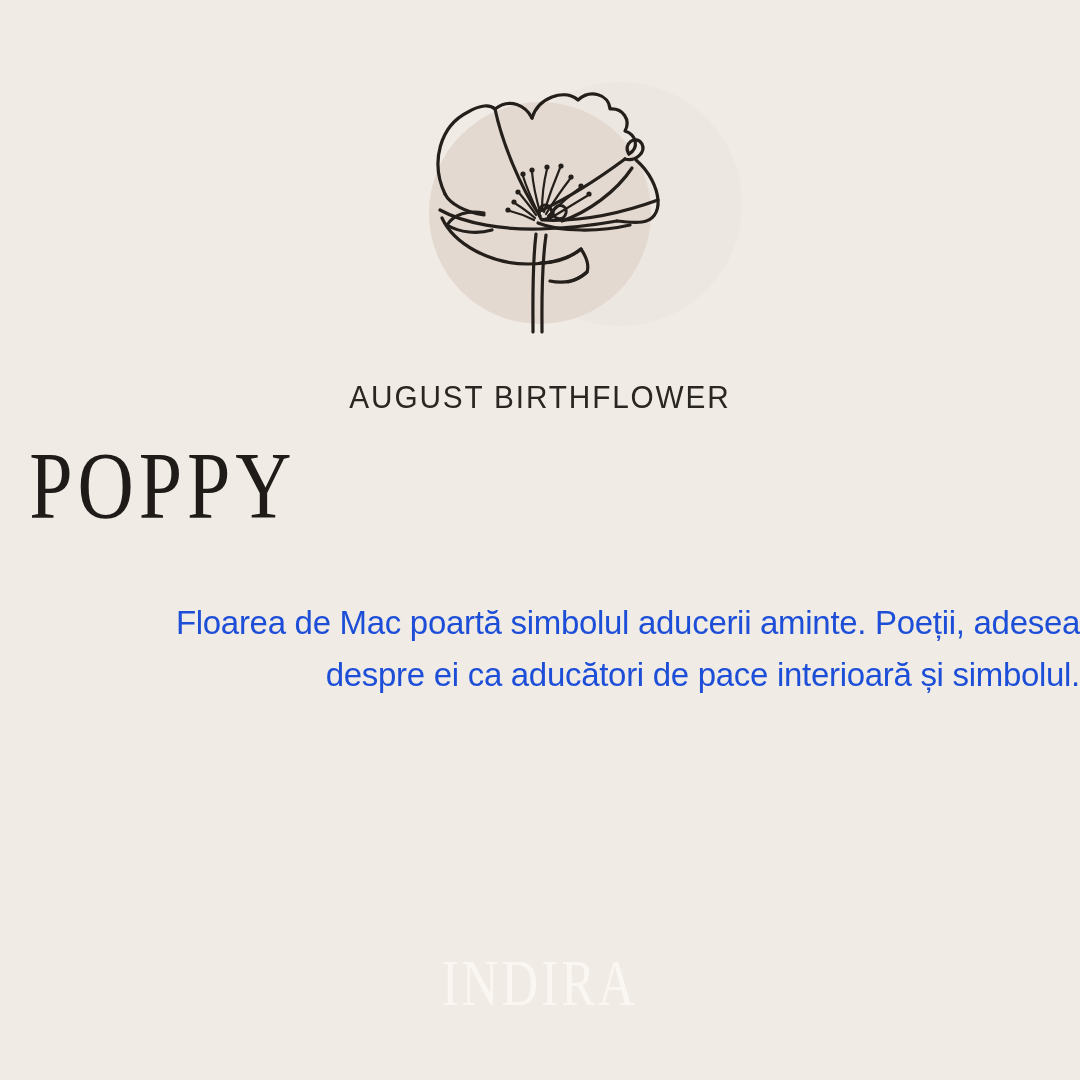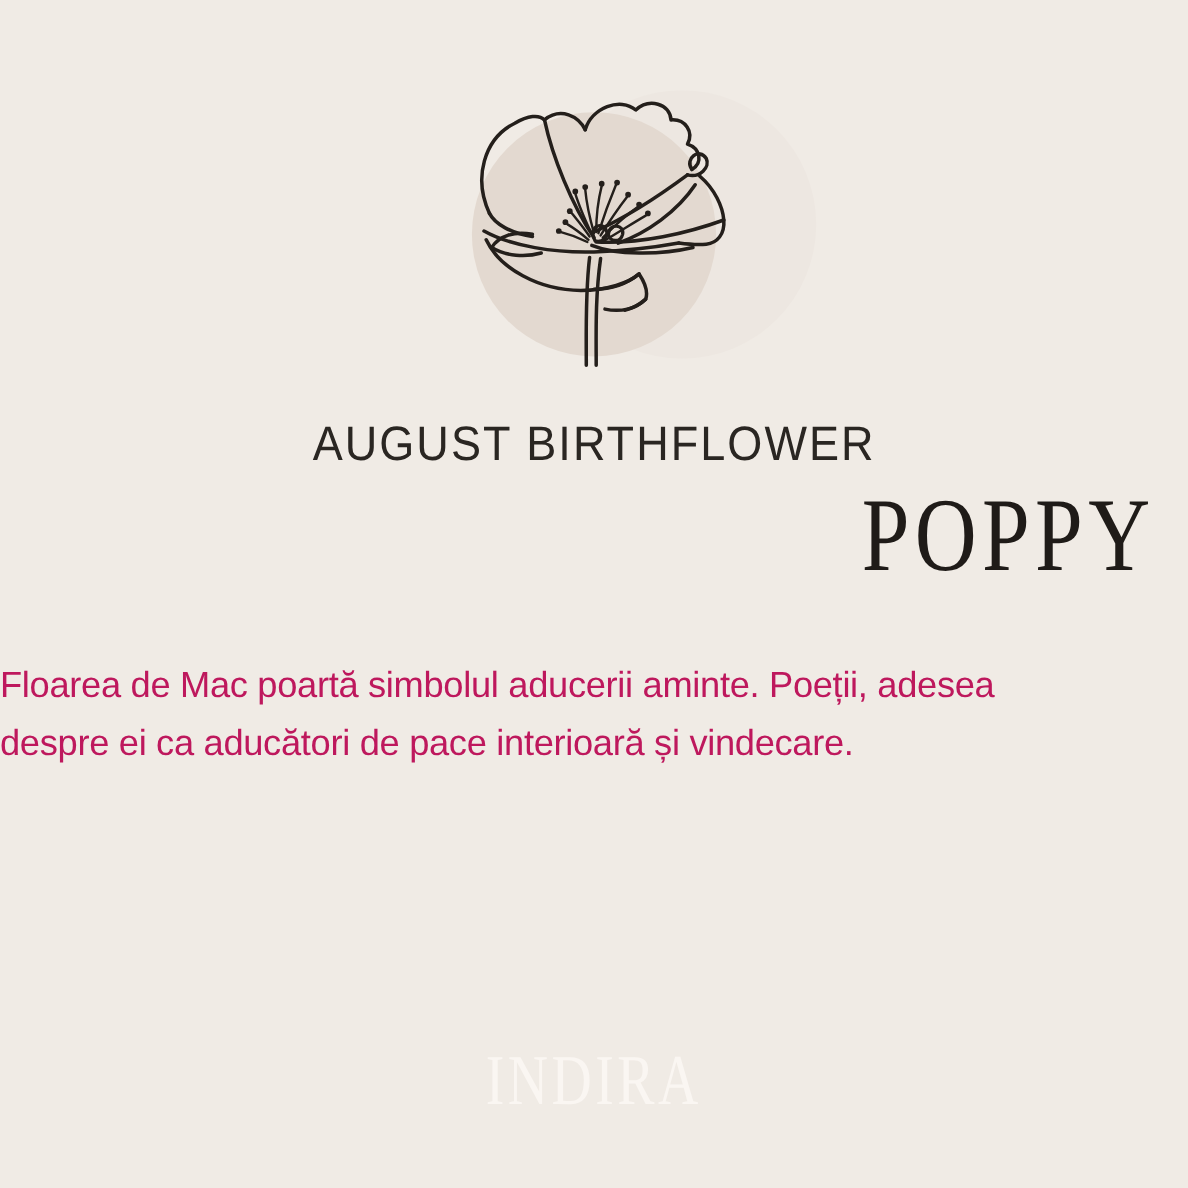--- a/index.html
+++ b/index.html
@@ -16,48 +16,48 @@
   }
   .flower-svg {
     position: absolute;
     left: 420px; top: 82px;
     width: 360px; height: 270px;
   }
   .eyebrow {
     position: absolute;
     top: 378px; left: 0; width: 100%;
     text-align: center;
-    font-size: 44px;
+    font-size: 32px;
     font-weight: 300;
     letter-spacing: 2px;
     line-height: 1.2;
     color: #2A2622;
     margin: 0;
   }
   .title {
     position: absolute;
     top: 429px; left: 0; width: 100%;
-    text-align: right;
+    text-align: left;
     font-family: "Liberation Serif", serif;
     font-weight: 400;
     font-size: 95px;
     letter-spacing: 6px;
     line-height: 1.2;
     color: #1F1B18;
     margin: 0;
   }
   .desc {
     position: absolute;
     top: 597px; left: 0; width: 100%;
-    text-align: left;
+    text-align: right;
     font-size: 33px;
     font-weight: 300;
     letter-spacing: -0.3px;
     line-height: 52px;
-    color: #be185d;
+    color: #1d4ed8;
     margin: 0;
   }
   .desc .line { display: block; }
   .brand {
     position: absolute;
     top: 951px; left: 0; width: 100%;
     text-align: center;
     font-family: "Liberation Serif", serif;
     font-weight: 400;
     font-size: 65px;
@@ -145,20 +145,20 @@
   <div class="eyebrow">
     <span class="sx sx93">AUGUST BIRTHFLOWER</span>
   </div>
 
   <h1 class="title">
     <span class="sx sx82">POPPY</span>
   </h1>
 
   <p class="desc">
     <span class="line">Floarea de Mac poartă simbolul aducerii aminte. Poeții, adesea</span>
-    <span class="line">despre ei ca aducători de pace interioară și vindecare.</span>
+    <span class="line">despre ei ca aducători de pace interioară și simbolul.</span>
   </p>
 
   <div class="brand">
     <span class="sx sx78">INDIRA</span>
   </div>
 
 </div>
 
 </body></html>

